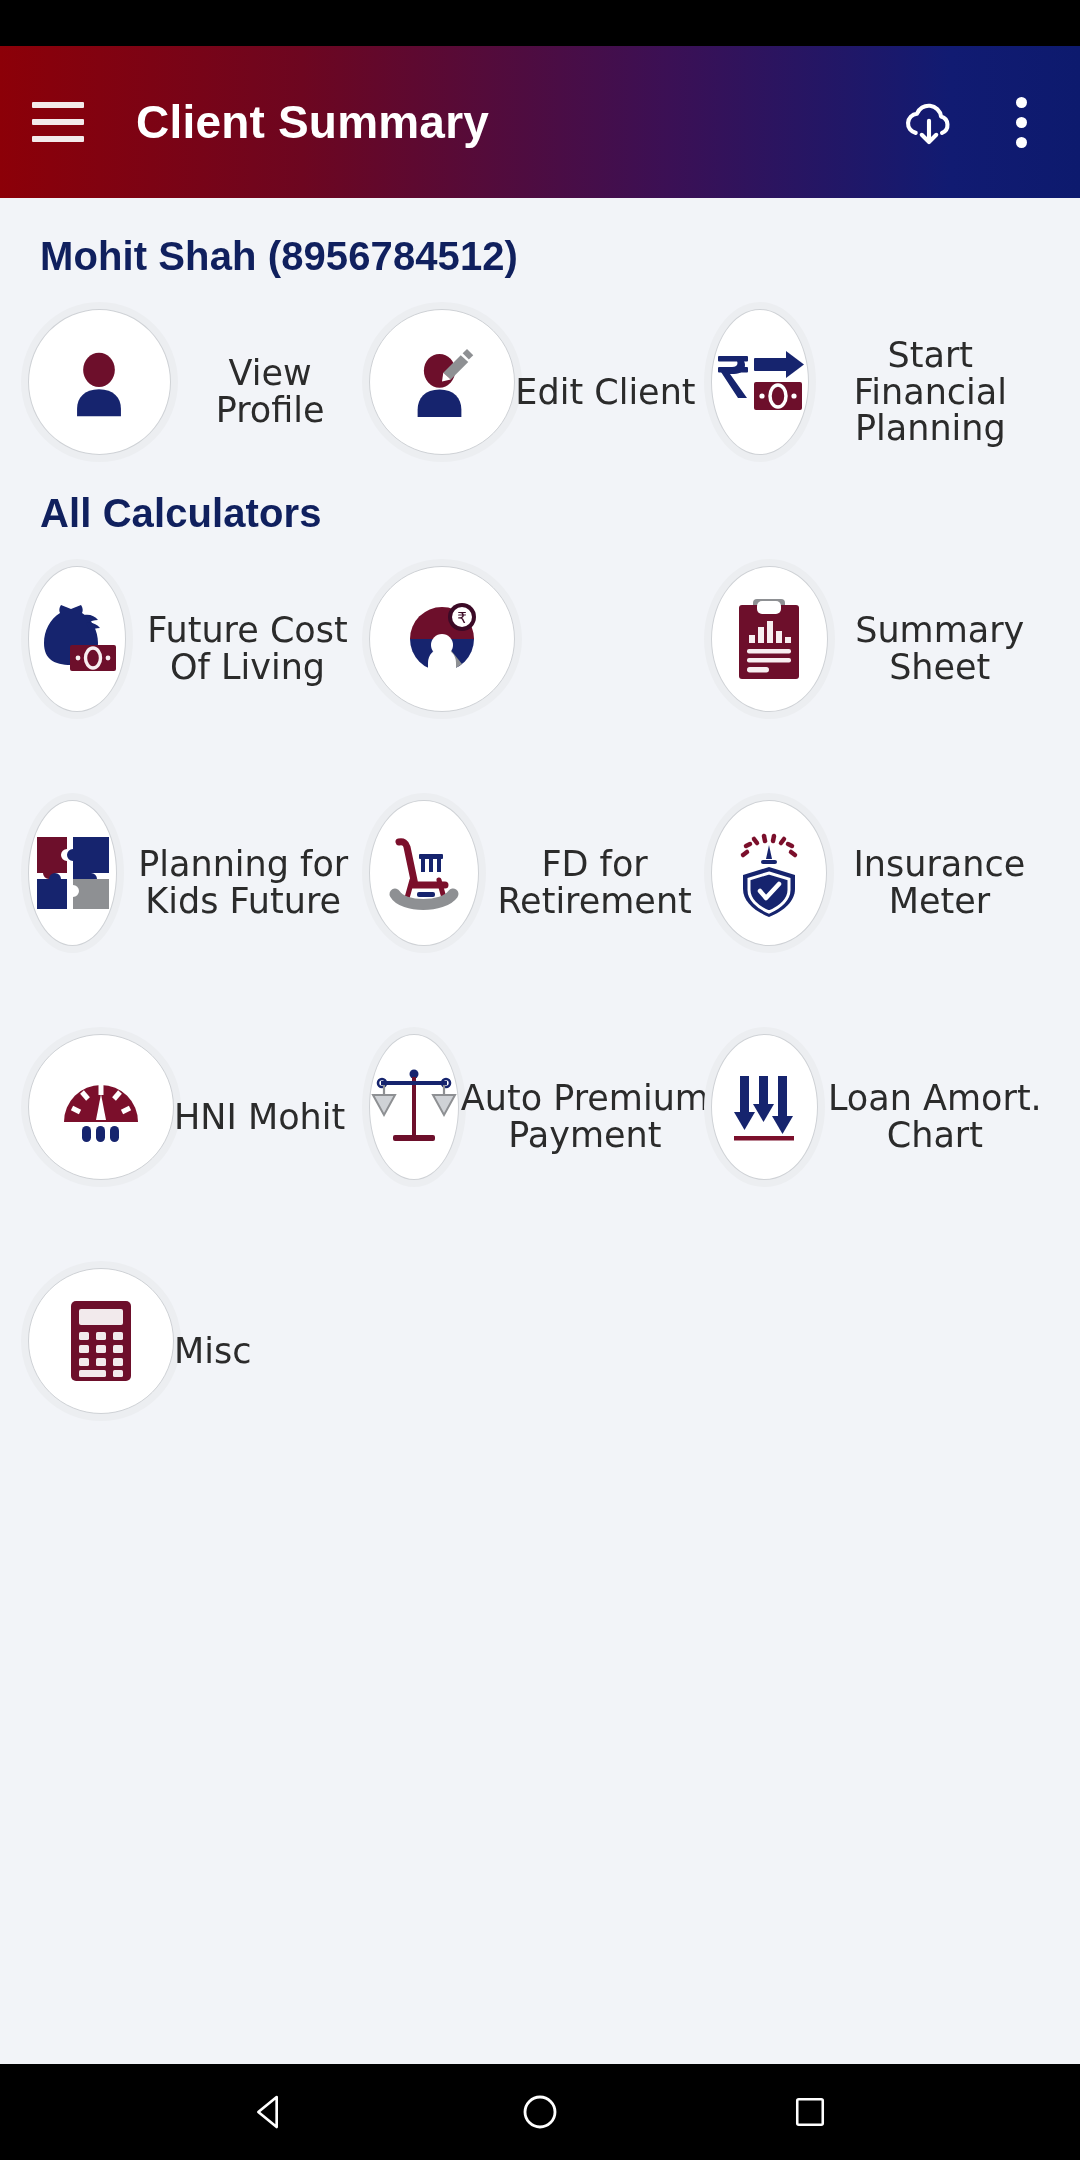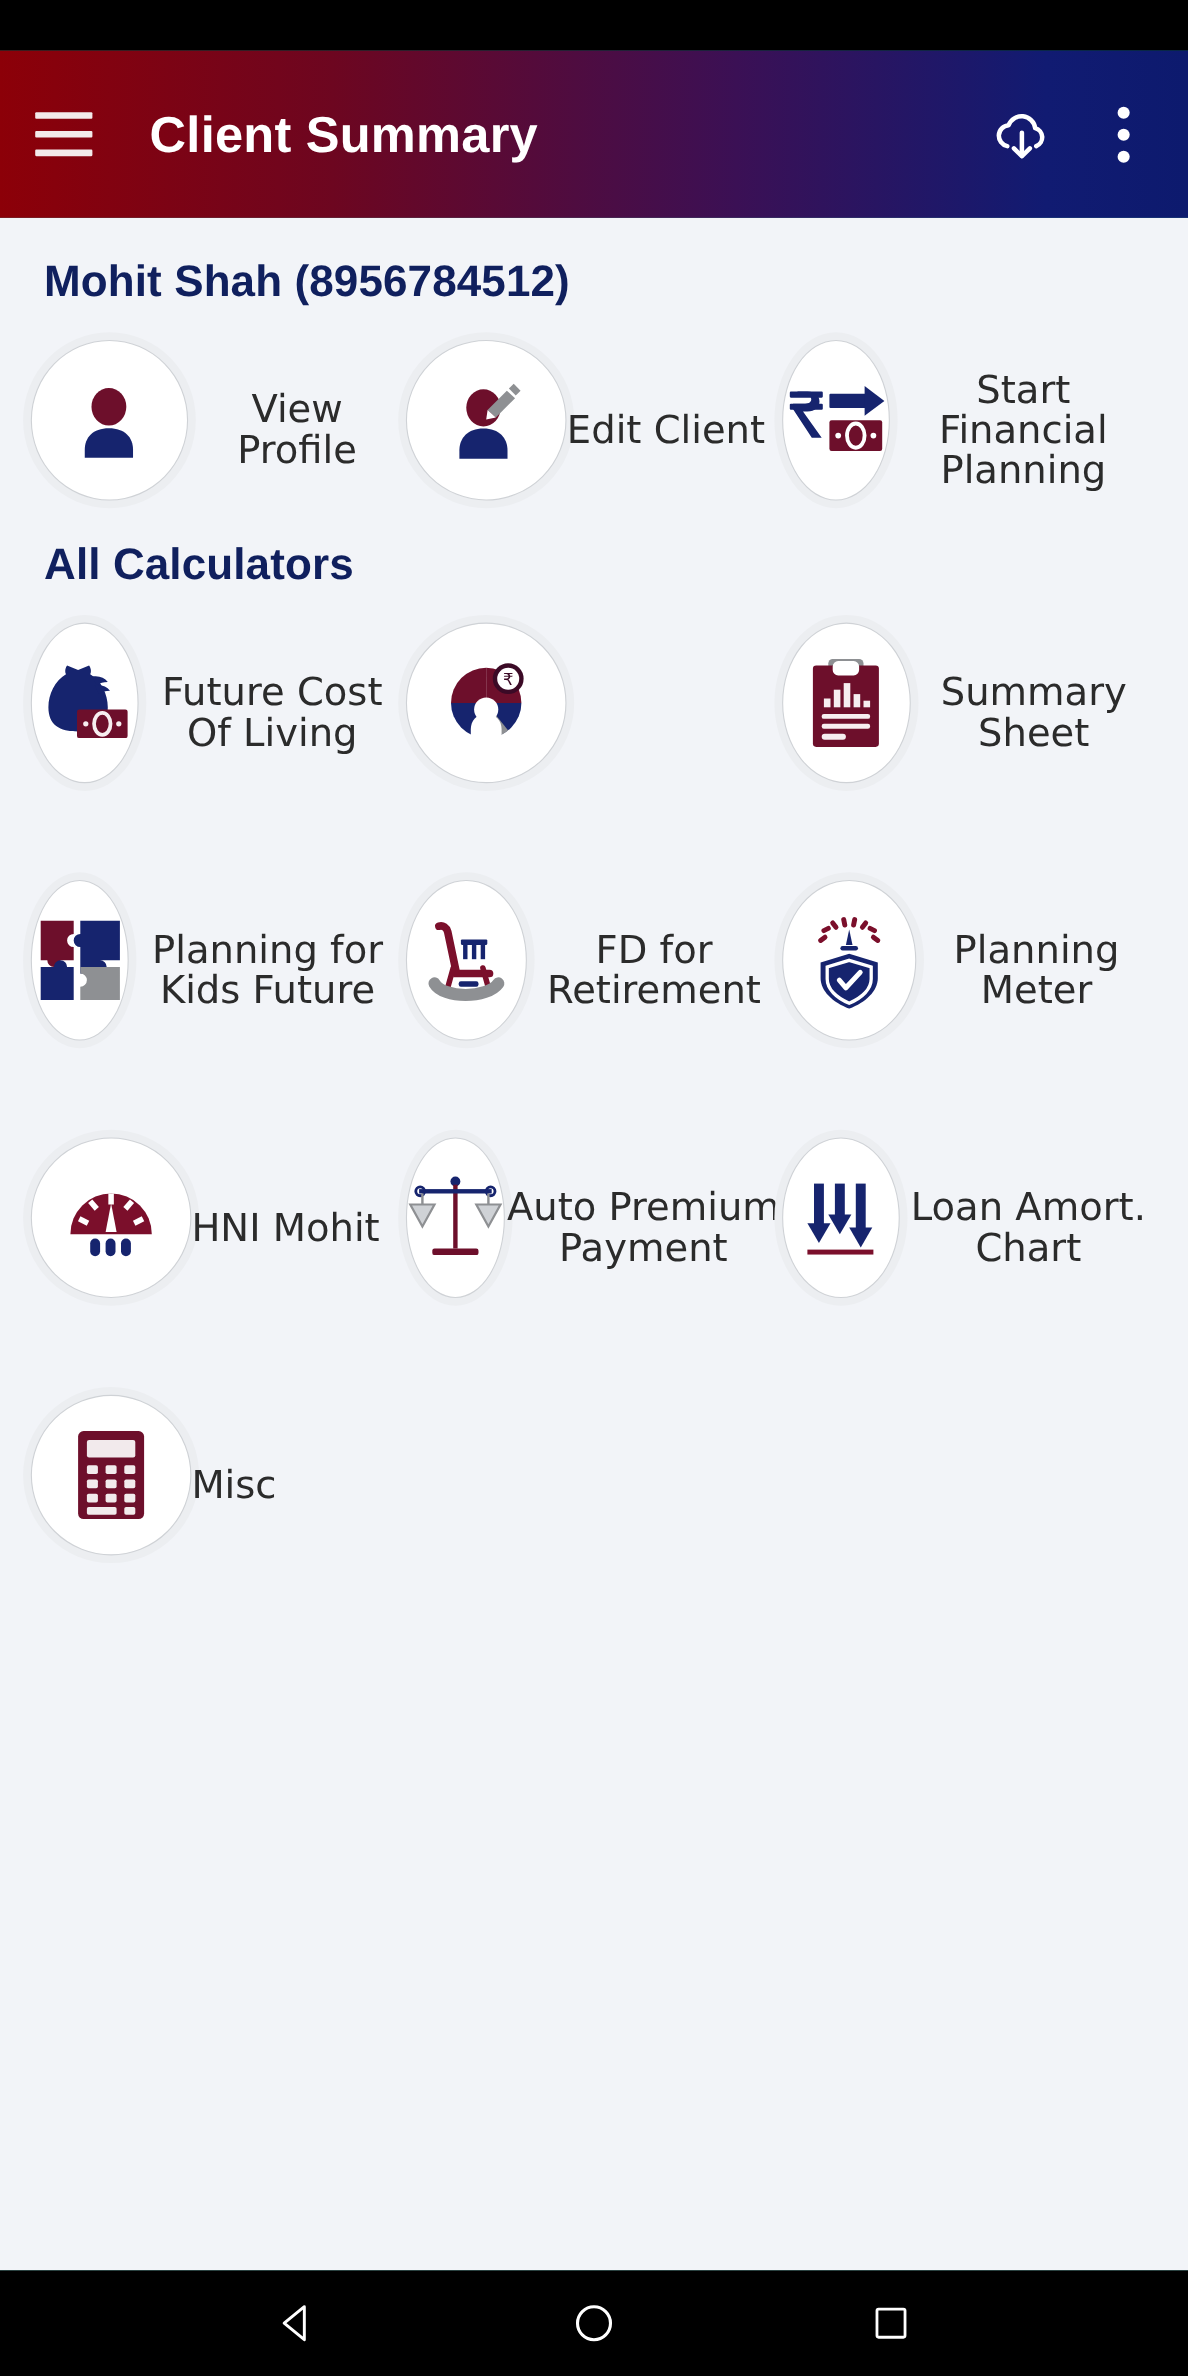--- a/index.html
+++ b/index.html
@@ -9,21 +9,21 @@
     height: 2160px;
     overflow: hidden;
     background: #000;
     font-family: "Liberation Sans", sans-serif;
   }
 
   .phone {
     position: relative;
     width: 1080px;
     height: 2160px;
-    background: #0f766e;
+    background: #eab308;
     display: flex;
     flex-direction: column;
   }
 
   
   .status-bar {
     height: 46px;
     background: #000000;
     flex: 0 0 auto;
   }
@@ -375,21 +375,21 @@
                 <line x1="62" y1="26" x2="58" y2="23"></line>
               </g>
               <path d="M36 16 L33 30 h6 z" fill="#16246e"></path>
               <rect x="28" y="31" width="16" height="4" rx="2" fill="#16246e"></rect>
               <path d="M36 38 L62 46 v14c0 12-11 22-26 28-15-6-26-16-26-28V46z" fill="#16246e"></path>
               <path d="M36 44 L56 50 v11c0 9-8 17-20 22-12-5-20-13-20-22V50z" fill="none" stroke="#ffffff" stroke-width="3"></path>
               <path d="M27 62 l6 7 13-14" fill="none" stroke="#ffffff" stroke-width="4.5" stroke-linecap="round" stroke-linejoin="round"></path>
             </svg>
           </span>
         </div>
-        <div class="tile-label">Planning Meter</div>
+        <div class="tile-label">Insurance Meter</div>
       </div>
     </div>
 
     <div class="row-gap"></div>
 
     <div class="grid">
 
       <div class="tile">
         <div class="tile-circle">
           <span>

